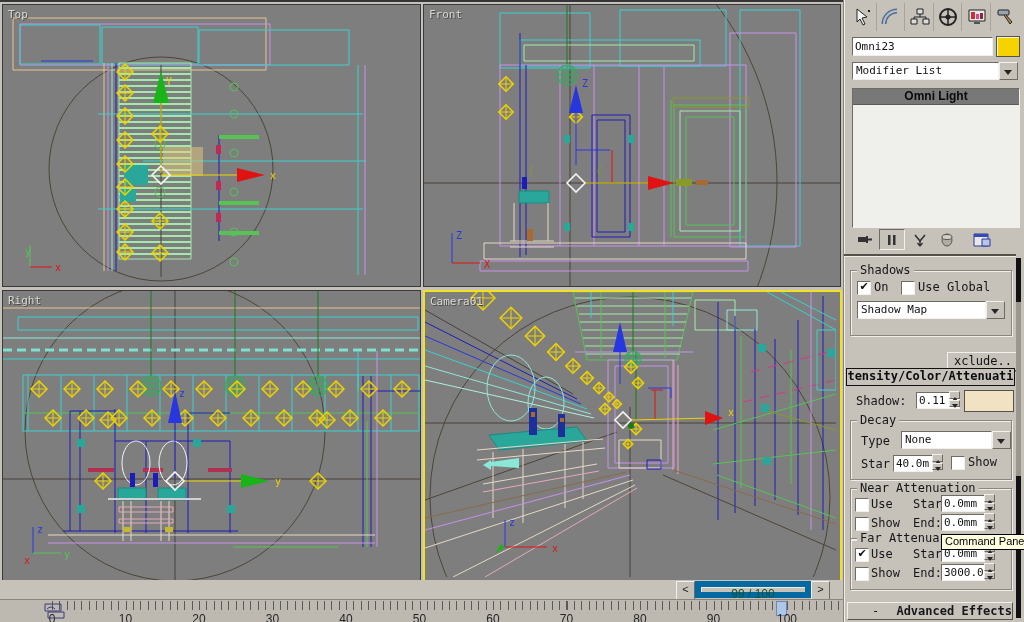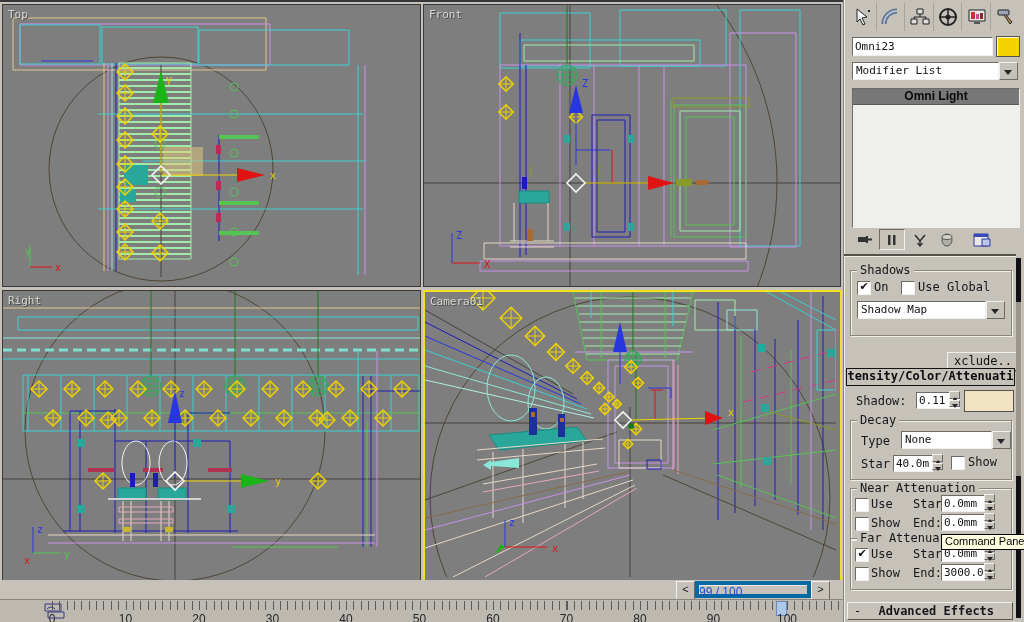--- a/index.html
+++ b/index.html
@@ -17,21 +17,21 @@
   .gn{stroke:#55c455;} .og{stroke:#8a9a28;} .dg{stroke:#1a7a1a;}
   .nv{stroke:#1c1cb8;} .bl{stroke:#2836e0;} .vi{stroke:#c890ea;}
   .tn{stroke:#e2c490;} .pk{stroke:#e8a8bc;} .pe{stroke:#e6d8c6;}
   .br{stroke:#4e4435;} .dk{stroke:#46413a;} .yl{stroke:#ecd400;}
   .wh{stroke:#f4f4f4;} .mg{stroke:#d23884;} .rd{stroke:#e01212;} .bn{stroke:#8a6a4a;}
   .axis-t{font:10px "DejaVu Sans Mono",monospace;}
   
   #slider-row{position:absolute;left:0;top:580px;width:843px;height:19px;background:#c6c2ba;}
   #frame-handle{position:absolute;left:676px;top:1px;width:154px;height:17px;display:flex;}
   .fh-btn{width:17px;height:17px;background:#c6c2ba;border:1px solid #6e6a64;border-top-color:#f2f0ec;border-left-color:#f2f0ec;font:11px "Liberation Sans",sans-serif;text-align:center;line-height:15px;color:#222;}
-  #fh-center{flex:1;background:#c6c2ba;border:4px solid #0369a1;box-shadow:inset 1px 1px 0 #eceae4;font:12px "Liberation Sans",sans-serif;text-align:left;line-height:15px;color:#1d4ed8;}
+  #fh-center{flex:1;background:#c6c2ba;border:6px solid #0369a1;box-shadow:inset 1px 1px 0 #eceae4;font:12px "Liberation Sans",sans-serif;text-align:center;line-height:15px;color:#14532d;}
   #trackbar{position:absolute;left:0;top:599px;width:843px;height:23px;background:#bdb9b1;border-top:1px solid #8a867e;}
   #ticks{position:absolute;left:52px;top:1px;width:790px;height:9px;background:repeating-linear-gradient(90deg,#5a5a5a 0 1px,transparent 1px 7.35px);}
   .rl{position:absolute;top:12px;transform:translateX(-50%);font:12px "Liberation Sans",sans-serif;color:#26262a;}
   #frame-marker{position:absolute;top:1px;width:9px;height:13px;background:#aec6e8;border:1px solid #7088b8;}
   #mini-curve{position:absolute;left:44px;top:603px;width:26px;height:16px;}
   
   #cmd{position:absolute;left:843px;top:0;width:181px;height:622px;background:#c6c2ba;border-left:1px solid #8a867e;box-shadow:inset 1px 0 0 #eeece6;}
   #tabs{position:absolute;left:6px;top:3px;width:168px;height:30px;display:flex;gap:2px;}
   .tab{width:26px;height:28px;display:flex;align-items:center;justify-content:center;border-right:1px solid #a8a49c;}
   .fld{background:#fff;border:1px solid #6e6a64;border-bottom-color:#f2f0ec;border-right-color:#f2f0ec;font:11px "DejaVu Sans Mono",monospace;color:#111;padding:1px 2px;}
@@ -51,21 +51,21 @@
   .grp .legend{position:absolute;top:-8px;left:6px;background:#c6c2ba;padding:0 3px;font:12px "DejaVu Sans Mono",monospace;color:#16161a;white-space:nowrap;}
   .lab{position:absolute;font:12px "DejaVu Sans Mono",monospace;color:#16161a;white-space:nowrap;}
   .chk{position:absolute;width:12px;height:12px;background:#fff;border:1px solid #6e6a64;border-bottom-color:#f2f0ec;border-right-color:#f2f0ec;font:11px "Liberation Sans",sans-serif;line-height:11px;text-align:center;color:#111;}
   .chk.checked:after{content:"✔";position:relative;top:-1px;}
   .spin{position:absolute;width:11px;height:16px;display:flex;flex-direction:column;gap:1px;}
   .spin i{flex:1;background:#c6c2ba;border:1px solid #f2f0ec;border-bottom-color:#6e6a64;border-right-color:#6e6a64;position:relative;}
   .spin i.up:after{content:"";position:absolute;left:2px;top:2px;border:3px solid transparent;border-bottom:4px solid #26262a;}
   .spin i.dn:after{content:"";position:absolute;left:2px;top:3px;border:3px solid transparent;border-top:4px solid #26262a;}
   .btn{background:#c6c2ba;border:1px solid #f2f0ec;border-bottom-color:#55524c;border-right-color:#55524c;box-shadow:1px 1px 0 #8a867e;font:12px "DejaVu Sans Mono",monospace;color:#111;text-align:center;}
   #rollout-ica{position:absolute;left:2px;top:368px;width:167px;height:16px;border:1px solid #111;background:#c6c2ba;font:bold 12px "DejaVu Sans Mono",monospace;color:#0c0c10;text-align:center;line-height:15px;overflow:hidden;white-space:nowrap;}
-  #adv-bar{position:absolute;left:3px;top:602px;width:166px;height:18px;background:#c6c2ba;border:1px solid #f2f0ec;border-bottom-color:#55524c;border-right-color:#55524c;font:bold 12px "DejaVu Sans Mono",monospace;color:#16161a;line-height:16px;padding-left:6px;box-sizing:border-box;}
+  #adv-bar{position:absolute;left:3px;top:602px;width:166px;height:18px;background:#c6c2ba;border:1px solid #f2f0ec;border-bottom-color:#55524c;border-right-color:#55524c;font:bold 12px "DejaVu Sans Mono",monospace;color:#16161a;line-height:16px;padding-left:6px;box-sizing:border-box;text-align:right;}
   #adv-bar .minus{margin-right:10px;font-weight:normal;}
   #cmd-scroll{position:absolute;left:172px;top:258px;width:5px;height:360px;background:#9a968e;}
   .thumb{position:absolute;left:0;width:5px;background:#111;}
   #tooltip{position:absolute;left:941px;top:534px;height:14px;background:#ffffe1;border:1px solid #000;font:11px "Liberation Sans",sans-serif;line-height:13px;padding:0 3px;color:#000;z-index:30;white-space:nowrap;}
 </style>
 </head>
 <body>
 
 <div id="stage">
 

